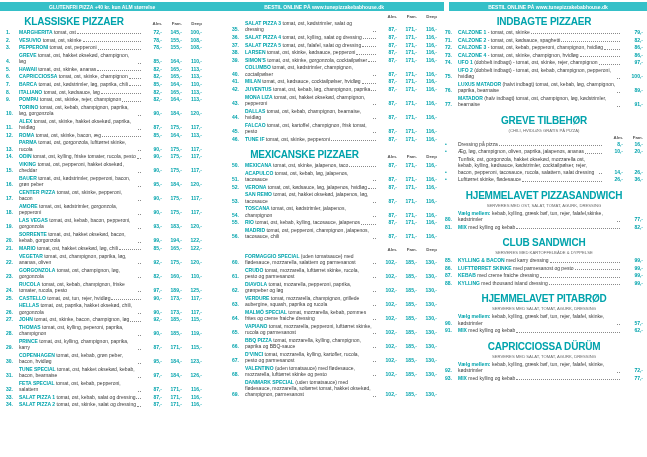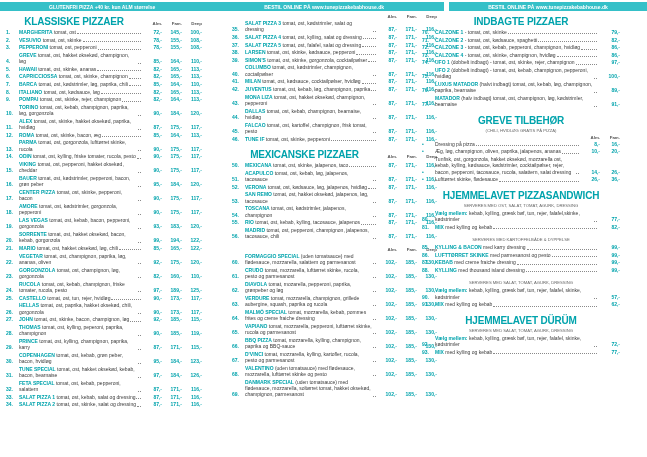--- a/index.html
+++ b/index.html
@@ -8,21 +8,21 @@
   .bar{position:absolute;top:2px;height:9px;background:#35c0c8;color:#ffffff;
        display:flex;align-items:center;font-size:5px;font-weight:bold;}
   .bar-left{left:0;width:444px;}
   .bar-right{left:449px;width:198px;justify-content:center;}
   .bar-left span{display:block;text-align:center;}
   .bar-left .b1{width:46%;}
   .bar-left .b2{width:54%;}
   .col{position:absolute;top:14px;}
   .col1{left:6px;width:196px;}
   .col2{left:232px;width:205px;}
-  .col3{left:422px;width:198px;}
+  .col3{left:445px;width:198px;}
   .sec{margin-bottom:7px;}
   .sec-head{display:flex;align-items:flex-end;margin:2px 0 2px 0;}
   .sec-title{flex:1;text-align:center;color:#00a3ac;font-weight:bold;
              font-size:10px;letter-spacing:-0.2px;white-space:nowrap;}
   .sec-sub{text-align:center;color:#666;font-size:4.2px;margin-bottom:2px;}
   .pcols{display:flex;justify-content:flex-end;color:#555;font-size:4.4px;
          font-weight:bold;margin-bottom:1px;}
   .pcols span{width:20px;text-align:right;}
   .item{display:flex;align-items:flex-end;margin-bottom:1.2px;}
   .num{width:13px;flex-shrink:0;color:#00a3ac;font-weight:bold;
@@ -847,20 +847,23 @@
         <div class="item">
           <span class="num">81.</span>
           <span class="txt"><span class="nm">MIX</span> <span class="ds">med kylling og kebab</span></span>
           <span class="fill"></span>
           <span class="prices w1">
             <span>82,-</span>
           </span>
         </div>
       </div>
       <div class="sec">
+        <div class="sec-head">
+          <span class="sec-title">CLUB SANDWICH</span>
+        </div>
         <div class="sec-sub">SERVERES MED KARTOFFELBÅDE &amp; DYPPELSE</div>
         <div class="item">
           <span class="num">85.</span>
           <span class="txt"><span class="nm">KYLLING &amp; BACON</span> <span class="ds">med karry dressing</span></span>
           <span class="fill"></span>
           <span class="prices w1">
             <span>99,-</span>
           </span>
         </div>
         <div class="item">
@@ -878,45 +881,48 @@
           <span class="prices w1">
             <span>99,-</span>
           </span>
         </div>
         <div class="item">
           <span class="num">88.</span>
           <span class="txt"><span class="nm">KYLLING</span> <span class="ds">med thousand island dressing</span></span>
           <span class="fill"></span>
           <span class="prices w1">
             <span>99,-</span>
-          </span>
-        </div>
-      </div>
-      <div class="sec">
-        <div class="sec-sub">SERVERES MED SALAT, TOMAT, AGURK, DRESSING</div>
-        <div class="item">
-          <span class="num">90.</span>
-          <span class="txt"><span class="nm">Vælg mellem:</span> <span class="ds">kebab, kylling, græsk bøf, tun, rejer, falafel, skinke, kødstrimler</span></span>
-          <span class="fill"></span>
-          <span class="prices w1">
-            <span>57,-</span>
-          </span>
-        </div>
-        <div class="item">
-          <span class="num">91.</span>
-          <span class="txt"><span class="nm">MIX</span> <span class="ds">med kylling og kebab</span></span>
-          <span class="fill"></span>
-          <span class="prices w1">
-            <span>62,-</span>
           </span>
         </div>
       </div>
       <div class="sec">
         <div class="sec-head">
-          <span class="sec-title">HJEMMELAVET DÜRÜM</span>
+          <span class="sec-title">HJEMMELAVET PITABRØD</span>
+        </div>
+        <div class="sec-sub">SERVERES MED SALAT, TOMAT, AGURK, DRESSING</div>
+        <div class="item">
+          <span class="num">90.</span>
+          <span class="txt"><span class="nm">Vælg mellem:</span> <span class="ds">kebab, kylling, græsk bøf, tun, rejer, falafel, skinke, kødstrimler</span></span>
+          <span class="fill"></span>
+          <span class="prices w1">
+            <span>57,-</span>
+          </span>
+        </div>
+        <div class="item">
+          <span class="num">91.</span>
+          <span class="txt"><span class="nm">MIX</span> <span class="ds">med kylling og kebab</span></span>
+          <span class="fill"></span>
+          <span class="prices w1">
+            <span>62,-</span>
+          </span>
+        </div>
+      </div>
+      <div class="sec">
+        <div class="sec-head">
+          <span class="sec-title">CAPRICCIOSSA DÜRÜM</span>
         </div>
         <div class="sec-sub">SERVERES MED SALAT, TOMAT, AGURK, DRESSING</div>
         <div class="item">
           <span class="num">92.</span>
           <span class="txt"><span class="nm">Vælg mellem:</span> <span class="ds">kebab, kylling, græsk bøf, tun, rejer, falafel, skinke, kødstrimler</span></span>
           <span class="fill"></span>
           <span class="prices w1">
             <span>72,-</span>
           </span>
         </div>

